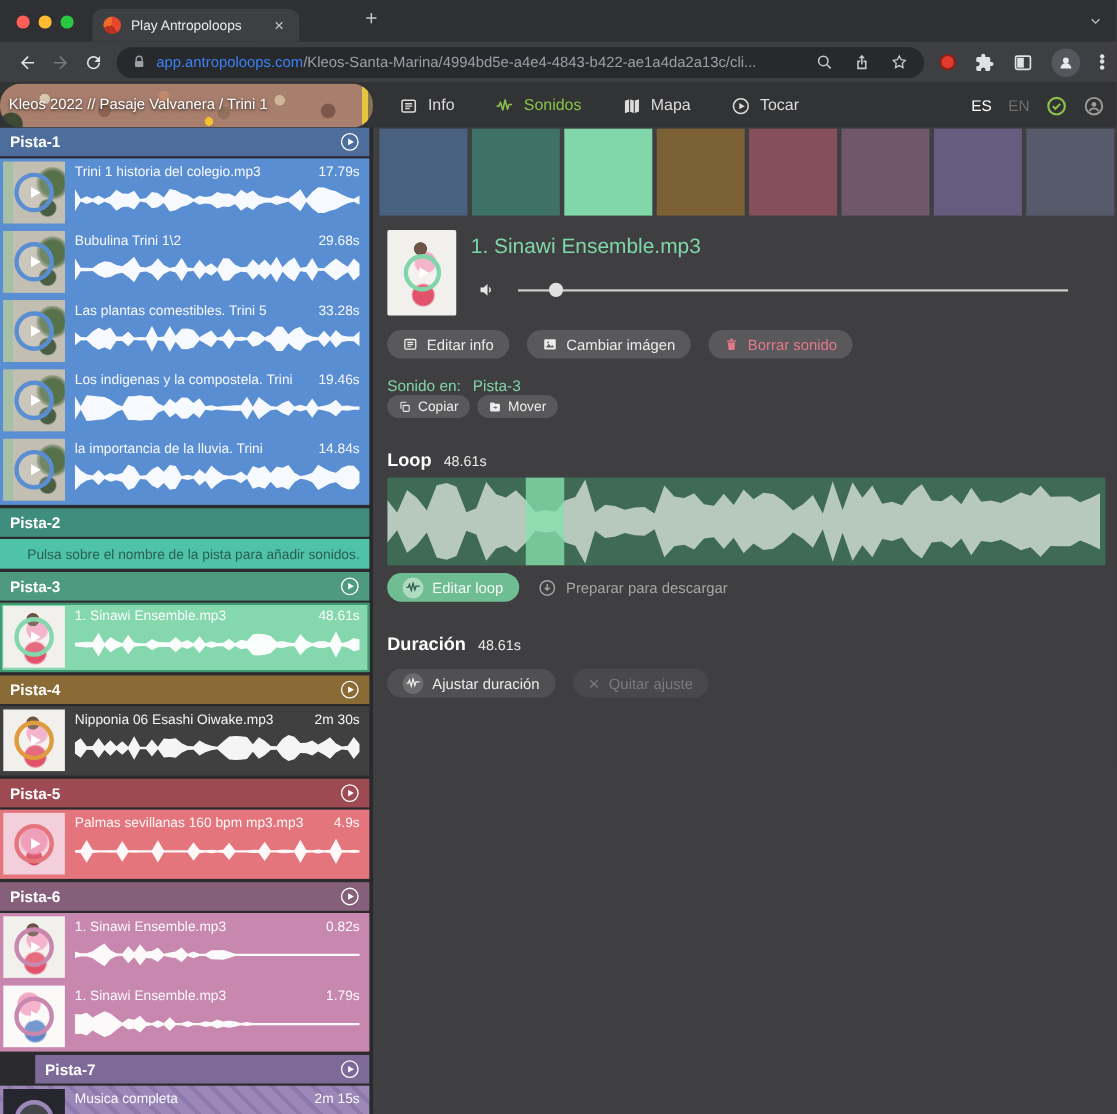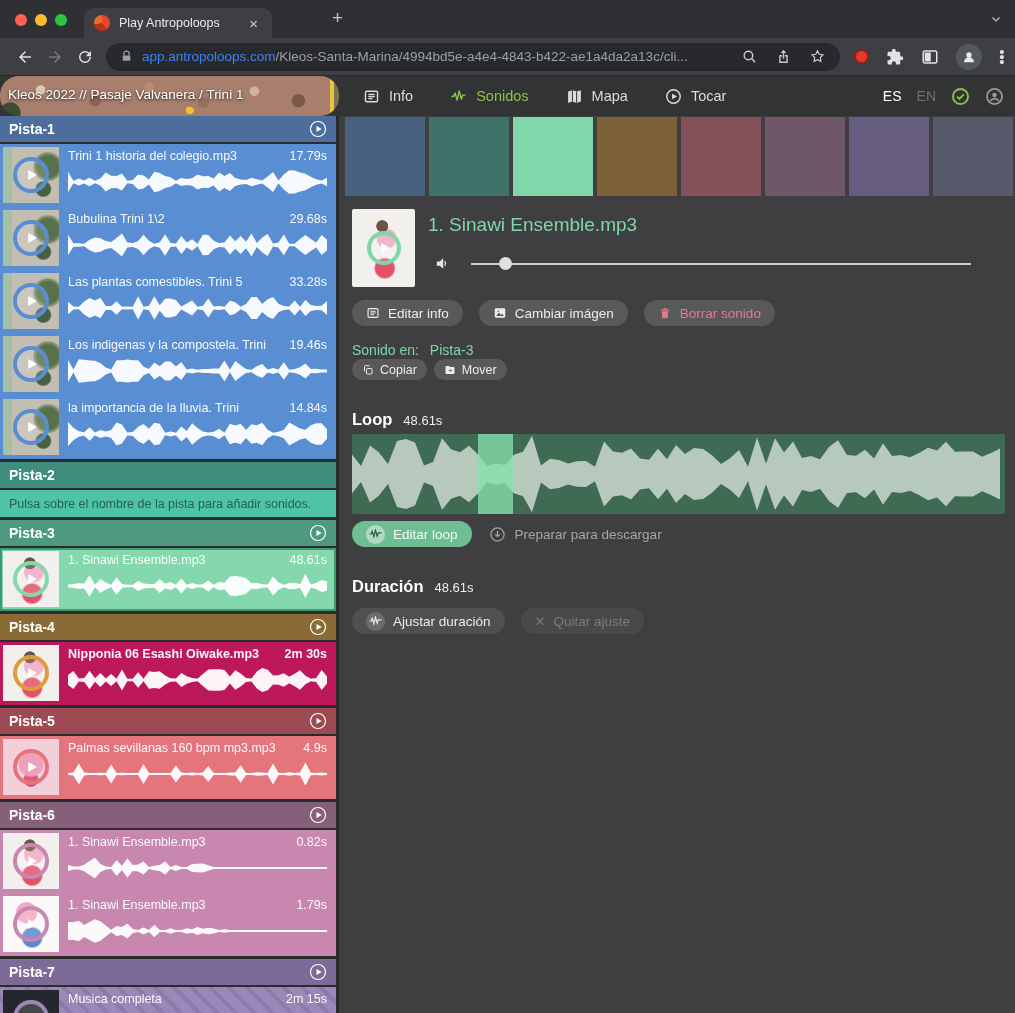--- a/index.html
+++ b/index.html
@@ -69,21 +69,21 @@
                font-size:14px; }
   .lang-on { color:#fff; }
   .lang-off { color:#6f6f6f; }
   .ring-ic { width:19px; height:19px; }
   .ring-ic.green { color:#8bc34a; }
   .ring-ic.gray { color:#9b9b9b; }
 
   
   .sidebar { position:absolute; top:116px; left:0; width:339px; bottom:0; background:#2b2b2d;
              overflow:hidden; border-right:3px solid #2a2a2c; }
-  .track { margin-bottom:3px; }
+  .track { margin-bottom:3px;text-align:right; }
   .track-header { height:26px; display:flex; align-items:center; padding:0 9px; color:#fff;
                   font-size:14px; font-weight:700; margin-bottom:2px; }
   .hplay { margin-left:auto; width:18px; height:18px; }
   .hplay svg { width:18px; height:18px; }
   .track-msg { padding:7px 9px 6px 9px; font-size:12.5px; }
   .clip { height:63px; display:flex; padding:3px 0 0 3px; position:relative; }
   .clip.selected { box-shadow:inset 0 0 0 2px #3f9a74; }
   .thumb { width:56px; height:56px; flex:0 0 56px; position:relative; }
   .playov { position:absolute; inset:0; margin:auto; width:36px; height:36px; border-radius:50%;
             border:4px solid; background:rgba(255,255,255,.15); display:flex; align-items:center;
@@ -447,21 +447,21 @@
     <div class="track">
       <div class="track-header" style="background: rgb(138, 106, 53);">
         <span>Pista-4</span>
         <span class="hplay">
           <svg viewBox="0 0 24 24">
             <circle cx="12" cy="12" r="10" fill="none" stroke="#fff" stroke-width="1.6"></circle>
             <path d="M10 8l7 4-7 4z" fill="#fff"></path>
           </svg>
         </span>
       </div>
-      <div class="track-body" style="background: #be185d; font-weight: bold;">
+      <div class="track-body" style="background: #404040;">
         <div class="clip">
           <div class="thumb thumb-peppa">
             <span class="playov" style="border-color: rgb(222, 156, 62);">
               <svg viewBox="0 0 24 24">
                 <path d="M9 6.5v11l9.5-5.5z" fill="#fff"></path>
               </svg>
             </span>
           </div>
           <div class="clip-main">
             <div class="clip-top">
@@ -557,21 +557,21 @@
             <div class="wave">
               <svg width="100%" height="100%" viewBox="0 0 240 26" preserveAspectRatio="none">
                 <polygon points="0,3.9 5,4.3 10,2.7 15,7.1 20,4.0 25,1.3 30,3.3 35,7.6 40,11.7 45,8.0 50,9.1 55,5.4 60,11.1 65,11.9 70,9.4 75,12.0 80,6.7 85,12.0 90,12.0 95,10.2 100,12.0 105,12.0 110,10.3 115,11.3 120,8.9 125,10.7 130,9.7 135,10.6 140,12.0 145,11.2 150,12.0 155,12.0 160,12.0 165,12.0 170,12.0 175,12.0 180,12.0 185,12.0 190,12.0 195,12.0 200,12.0 205,12.0 210,12.0 215,12.0 220,12.0 225,12.0 230,12.0 235,12.0 240,12.0 240,14.0 235,14.0 230,14.0 225,14.0 220,14.0 215,14.0 210,14.0 205,14.0 200,14.0 195,14.0 190,14.0 185,14.0 180,14.0 175,14.0 170,14.0 165,14.0 160,14.0 155,14.0 150,14.0 145,14.8 140,14.0 135,15.4 130,16.3 125,15.3 120,17.1 115,14.7 110,15.7 105,14.0 100,14.0 95,15.8 90,14.0 85,14.0 80,19.3 75,14.0 70,16.6 65,14.1 60,14.9 55,20.6 50,16.9 45,18.0 40,14.3 35,18.4 30,22.7 25,24.7 20,22.0 15,18.9 10,23.3 5,21.7 0,22.1" fill="rgba(255,255,255,.95)"></polygon>
               </svg>
             </div>
           </div>
         </div>
       </div>
     </div>
     <div class="track">
-      <div class="track-header" style="background: rgb(125, 106, 153);">
+      <div class="track-header" style="background: rgb(125, 106, 153); margin-left: 32px;">
         <span>Pista-7</span>
         <span class="hplay">
           <svg viewBox="0 0 24 24">
             <circle cx="12" cy="12" r="10" fill="none" stroke="#fff" stroke-width="1.6"></circle>
             <path d="M10 8l7 4-7 4z" fill="#fff"></path>
           </svg>
         </span>
       </div>
       <div class="track-body striped">
         <div class="clip">

